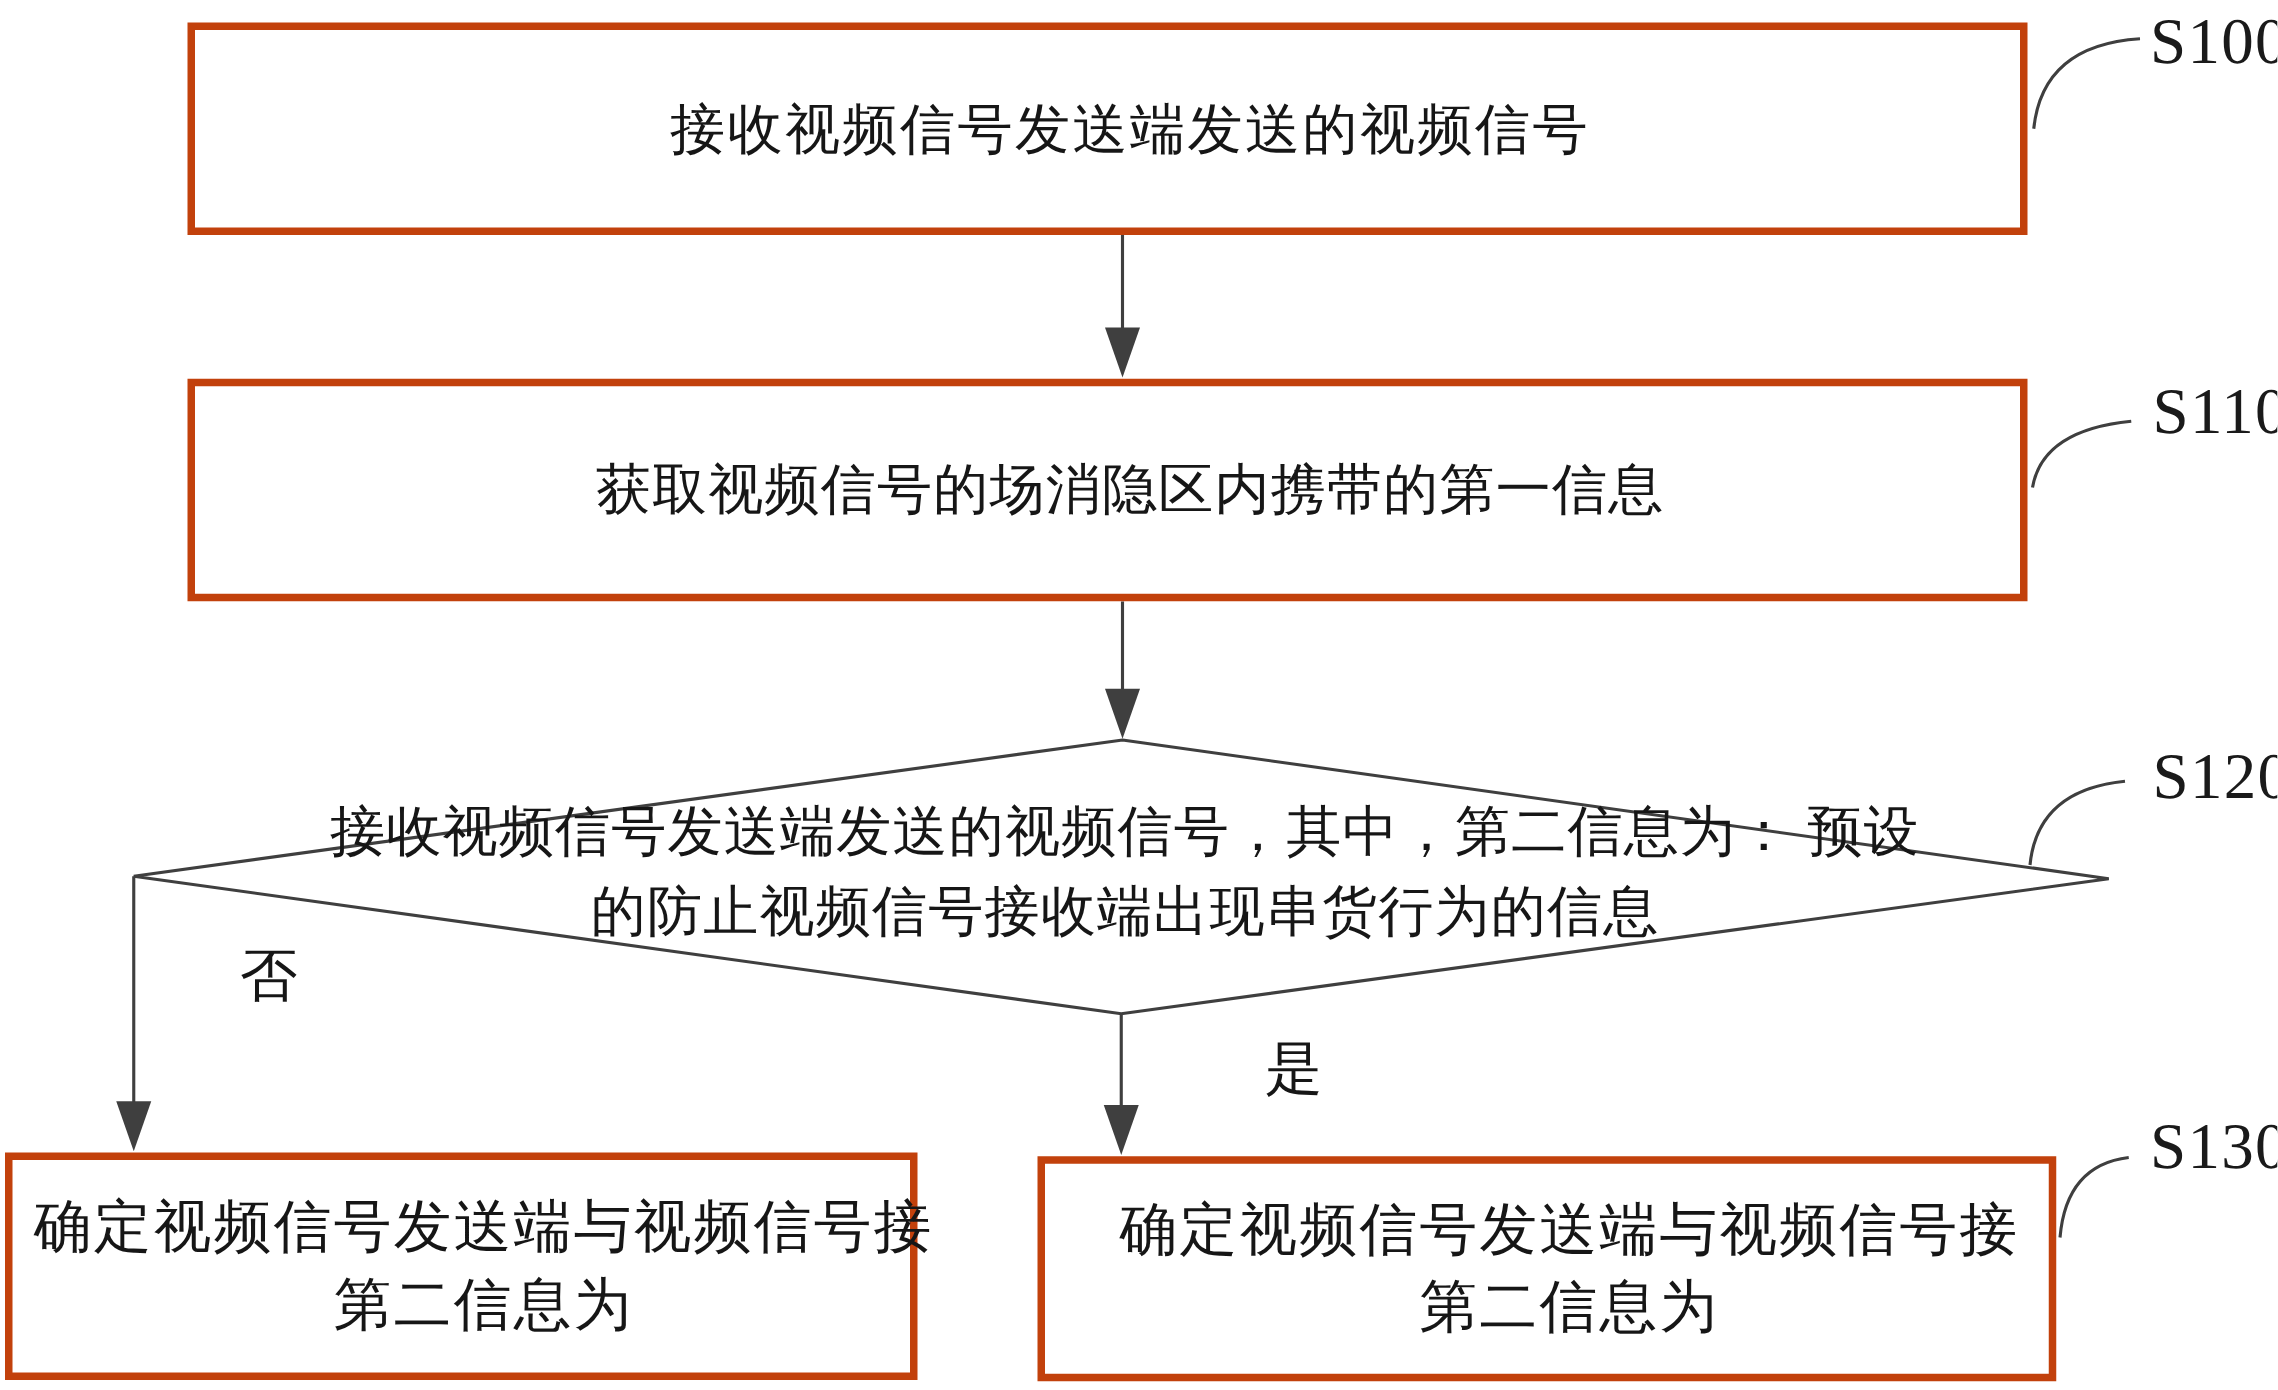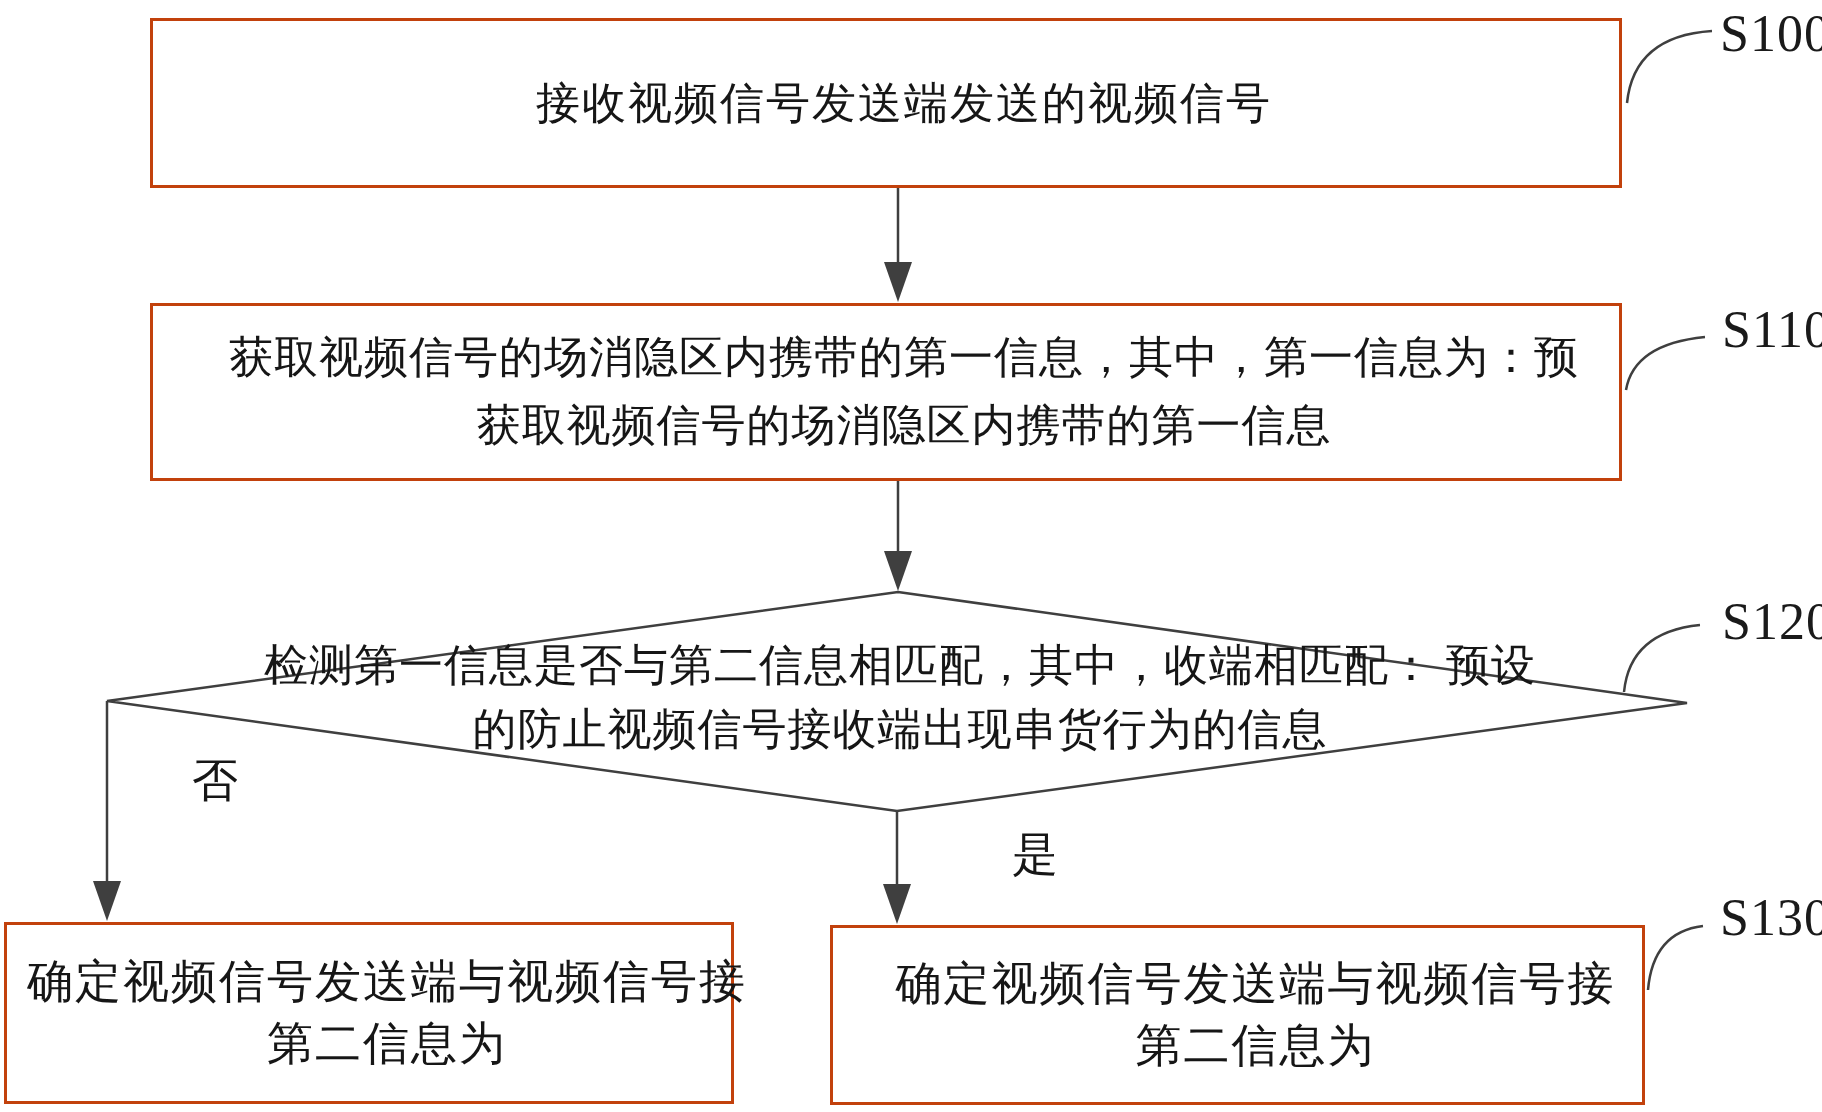--- a/index.html
+++ b/index.html
@@ -17,21 +17,21 @@
     color: #161616;
   }
   svg.wires {
     position: absolute;
     left: 0; top: 0;
     width: 1822px; height: 1112px;
   }
   .node {
     position: absolute;
     box-sizing: border-box;
-    border: 3px solid #c2410c;
+    border: 6px solid #c2410c;
     background: #ffffff;
     display: flex;
     flex-direction: column;
     align-items: center;
     justify-content: center;
     text-align: center;
     padding-left: 36px;
   }
   .node .line {
     display: block;
@@ -101,26 +101,25 @@
     <path d="M 1626 390 Q 1634 344 1705 337" fill="none" stroke="#3f3f3f" stroke-width="2.5"></path>
     <path d="M 1624 692 Q 1630 632 1700 625" fill="none" stroke="#3f3f3f" stroke-width="2.5"></path>
     <path d="M 1648 990 Q 1653 932 1703 926" fill="none" stroke="#3f3f3f" stroke-width="2.5"></path>
   </svg>
 
   <div class="node box-receive">
     <span class="line">接收视频信号发送端发送的视频信号</span>
   </div>
 
   <div class="node box-extract">
-    <span class="line">获取视频信号的场消隐区内携带的第一信息，其中，第一信息为：预</span>
     <span class="line">获取视频信号的场消隐区内携带的第一信息</span>
   </div>
 
   <div class="diamond-text">
-    <span class="line">检测第一信息是否与第二信息相匹配，其中，收端相匹配：</span>
+    <span class="line">接收视频信号发送端发送的视频信号，其中，第二信息为：</span>
     <span class="line">预设的防止视频信号接收端出现串货行为的信息</span>
   </div>
 
   <div class="node box-not-match">
     <span class="line">确定视频信号发送端与视频信号接</span>
     <span class="line">第二信息为</span>
   </div>
 
   <div class="node box-match">
     <span class="line">确定视频信号发送端与视频信号接</span>

